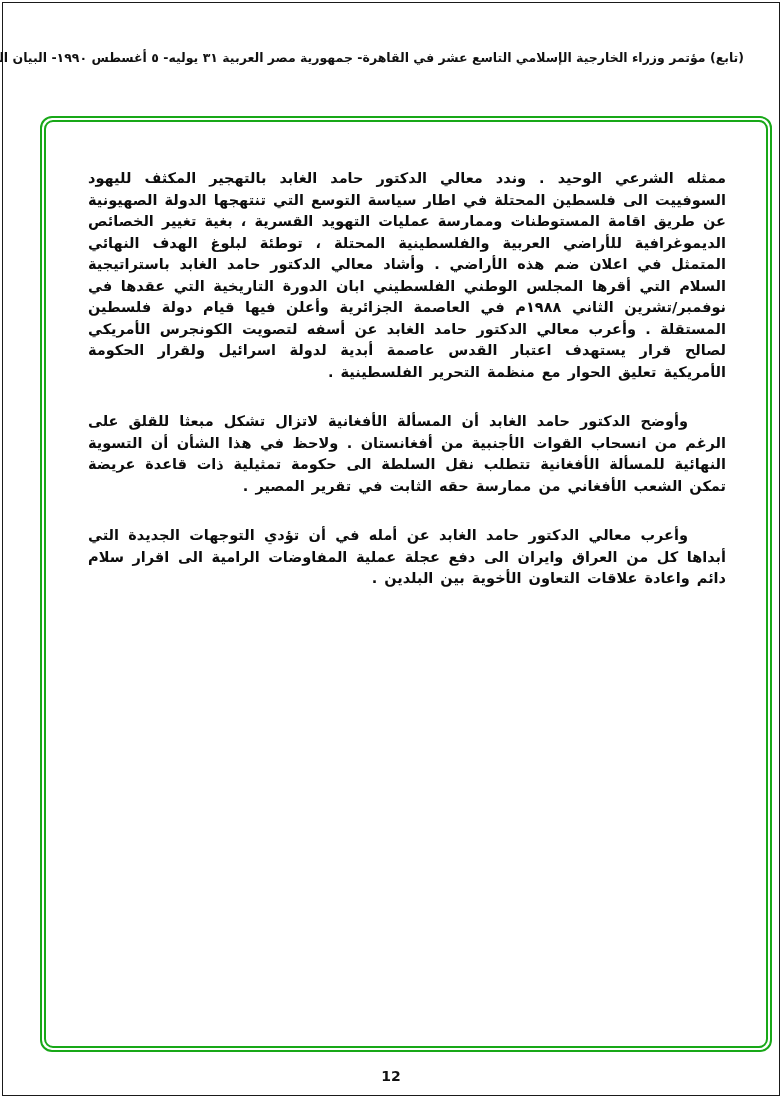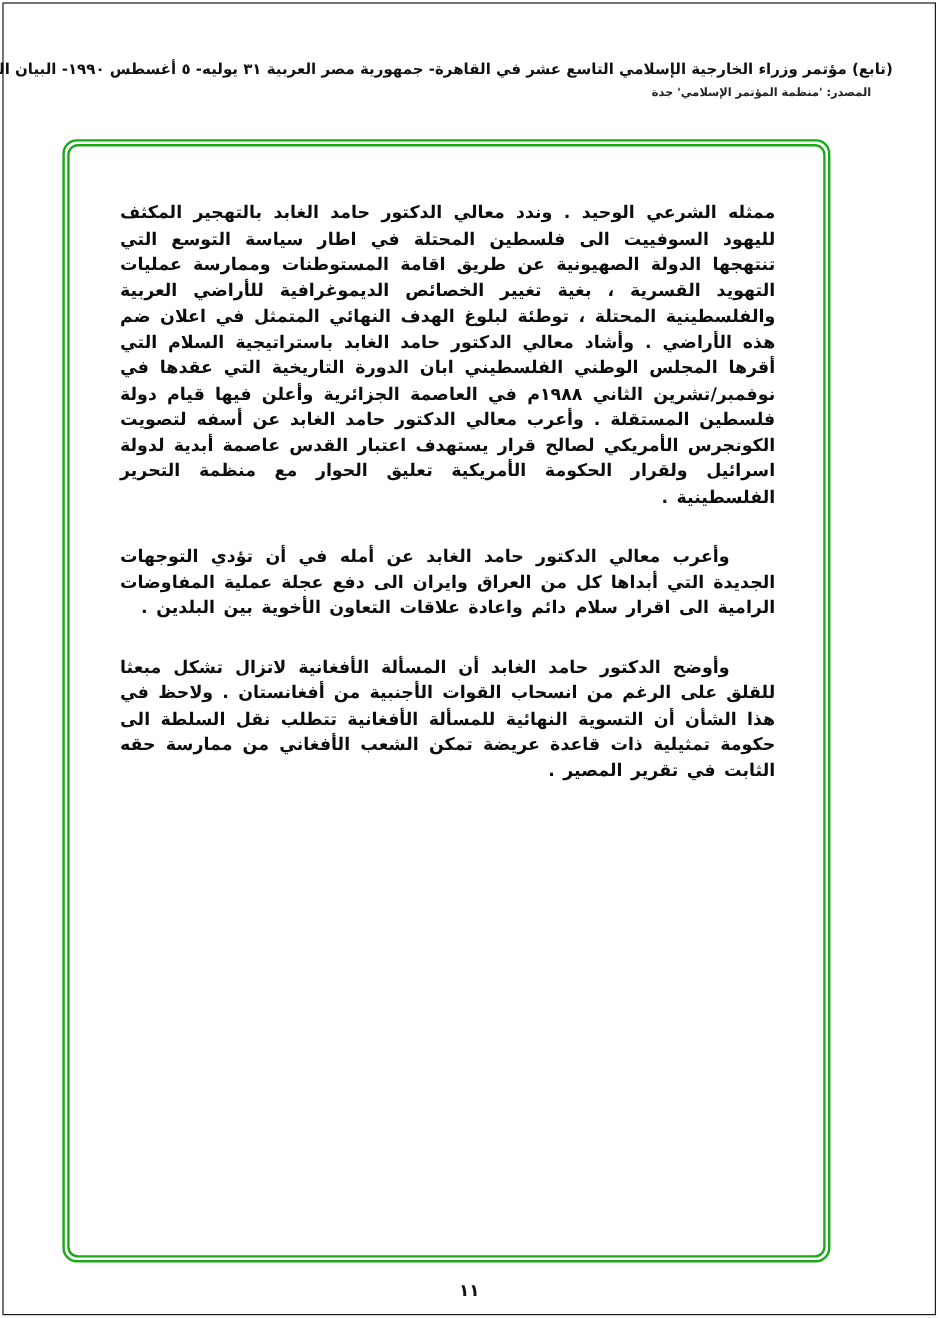--- a/index.html
+++ b/index.html
@@ -42,22 +42,22 @@
     margin-top: 7px;
     margin-right: 18px;
     font-size: 9.5px;
     font-weight: bold;
     text-align: right;
     color: #222;
   }
   .green-frame-outer {
     position: absolute;
     top: 116px;
-    left: 52px;
-    width: 640px;
+    left: 40px;
+    width: 732px;
     height: 936px;
     border: 2px solid var(--green, #18a818);
     border-radius: 12px;
     box-sizing: border-box;
   }
   .green-frame-inner {
     position: absolute;
     inset: 2px;
     border: 2px solid var(--green, #18a818);
     border-radius: 9px;
@@ -95,28 +95,27 @@
 </style>
 </head>
 <body>
 
 <div class="page" style="--green: #18a818;">
 
   <div class="outer-frame"></div>
 
   <header class="doc-header">
     <div class="line1">(تابع) مؤتمر وزراء الخارجية الإسلامي التاسع عشر في القاهرة- جمهورية مصر العربية ٣١ يوليه- ٥ أغسطس ١٩٩٠- البيان الختامي</div>
-    <div class="line2">المصدر: 'منظمة المؤتمر الإسلامي' جدة</div>
   </header>
 
   <div class="green-frame-outer">
     <div class="green-frame-inner">
       <div class="content">
         <p>ممثله الشرعي الوحيد . وندد معالي الدكتور حامد الغابد بالتهجير المكثف لليهود السوفييت الى فلسطين المحتلة في اطار سياسة التوسع التي تنتهجها الدولة الصهيونية عن طريق اقامة المستوطنات وممارسة عمليات التهويد القسرية ، بغية تغيير الخصائص الديموغرافية للأراضي العربية والفلسطينية المحتلة ، توطئة لبلوغ الهدف النهائي المتمثل في اعلان ضم هذه الأراضي . وأشاد معالي الدكتور حامد الغابد باستراتيجية السلام التي أقرها المجلس الوطني الفلسطيني ابان الدورة التاريخية التي عقدها في نوفمبر/تشرين الثاني ١٩٨٨م في العاصمة الجزائرية وأعلن فيها قيام دولة فلسطين المستقلة . وأعرب معالي الدكتور حامد الغابد عن أسفه لتصويت الكونجرس الأمريكي لصالح قرار يستهدف اعتبار القدس عاصمة أبدية لدولة اسرائيل ولقرار الحكومة الأمريكية تعليق الحوار مع منظمة التحرير الفلسطينية .</p>
+        <p class="indent">وأوضح الدكتور حامد الغابد أن المسألة الأفغانية لاتزال تشكل مبعثا للقلق على الرغم من انسحاب القوات الأجنبية من أفغانستان . ولاحظ في هذا الشأن أن التسوية النهائية للمسألة الأفغانية تتطلب نقل السلطة الى حكومة تمثيلية ذات قاعدة عريضة تمكن الشعب الأفغاني من ممارسة حقه الثابت في تقرير المصير .</p>
         <p class="indent">وأعرب معالي الدكتور حامد الغابد عن أمله في أن تؤدي التوجهات الجديدة التي أبداها كل من العراق وايران الى دفع عجلة عملية المفاوضات الرامية الى اقرار سلام دائم واعادة علاقات التعاون الأخوية بين البلدين .</p>
-        <p class="indent">وأوضح الدكتور حامد الغابد أن المسألة الأفغانية لاتزال تشكل مبعثا للقلق على الرغم من انسحاب القوات الأجنبية من أفغانستان . ولاحظ في هذا الشأن أن التسوية النهائية للمسألة الأفغانية تتطلب نقل السلطة الى حكومة تمثيلية ذات قاعدة عريضة تمكن الشعب الأفغاني من ممارسة حقه الثابت في تقرير المصير .</p>
       </div>
     </div>
   </div>
 
-  <div class="page-number">١١</div>
+  <div class="page-number">12</div>
 
 </div>
 
 </body></html>

